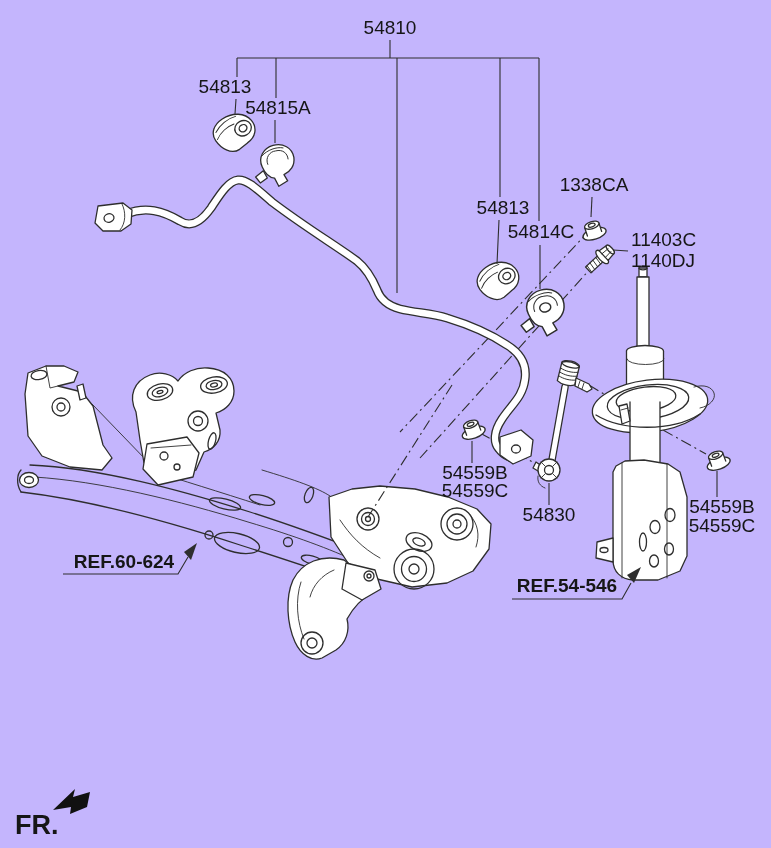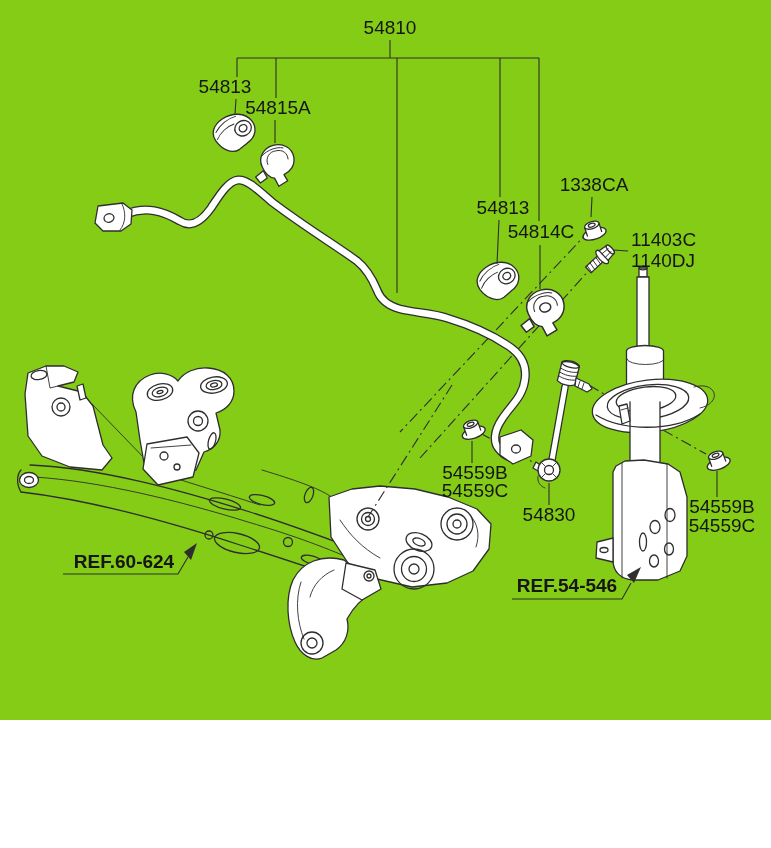--- a/index.html
+++ b/index.html
@@ -1,16 +1,16 @@
 <!DOCTYPE html>
 <html><head>
 <meta charset="utf-8">
 <style>
   html,body { margin:0; padding:0; background:#ffffff; }
-  #stage { position:relative; width:771px; height:720px; background:#84cc16; overflow:hidden;
+  #stage { position:relative; width:771px; height:848px; background:#c4b5fd; overflow:hidden;
            font-family:"Liberation Sans", sans-serif; }
   svg { display:block; }
   
   .s   { fill:none; stroke:#2e2e2e; stroke-width:1.3; stroke-linecap:round; stroke-linejoin:round; }
   .sw  { fill:#ffffff; stroke:#2e2e2e; stroke-width:1.3; stroke-linecap:round; stroke-linejoin:round; }
   .thin{ fill:none; stroke:#2e2e2e; stroke-width:0.9; stroke-linecap:round; }
   .ldr { fill:none; stroke:#2e2e2e; stroke-width:1.1; }
   .dd  { fill:none; stroke:#2e2e2e; stroke-width:1.1; stroke-dasharray:11 4 2 4; }
   .tube   { fill:none; stroke:#2e2e2e; stroke-width:9;   stroke-linecap:round; stroke-linejoin:round; }
   .tubein { fill:none; stroke:#ffffff; stroke-width:6.4; stroke-linecap:round; stroke-linejoin:round; }

